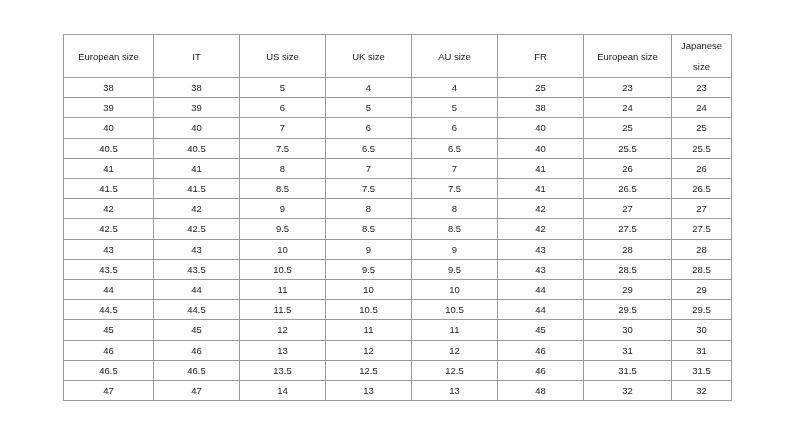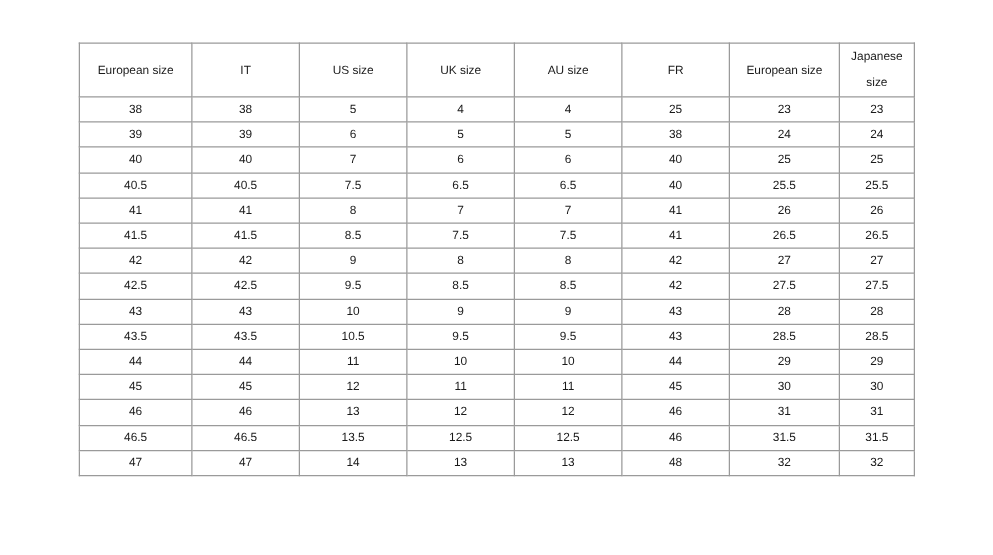--- a/index.html
+++ b/index.html
@@ -191,20 +191,30 @@
           <td>44</td>
           <td>44</td>
           <td>11</td>
           <td>10</td>
           <td>10</td>
           <td>44</td>
           <td>29</td>
           <td>29</td>
         </tr>
         <tr>
+          <td>44.5</td>
+          <td>44.5</td>
+          <td>11.5</td>
+          <td>10.5</td>
+          <td>10.5</td>
+          <td>44</td>
+          <td>29.5</td>
+          <td>29.5</td>
+        </tr>
+        <tr>
           <td>45</td>
           <td>45</td>
           <td>12</td>
           <td>11</td>
           <td>11</td>
           <td>45</td>
           <td>30</td>
           <td>30</td>
         </tr>
         <tr>

